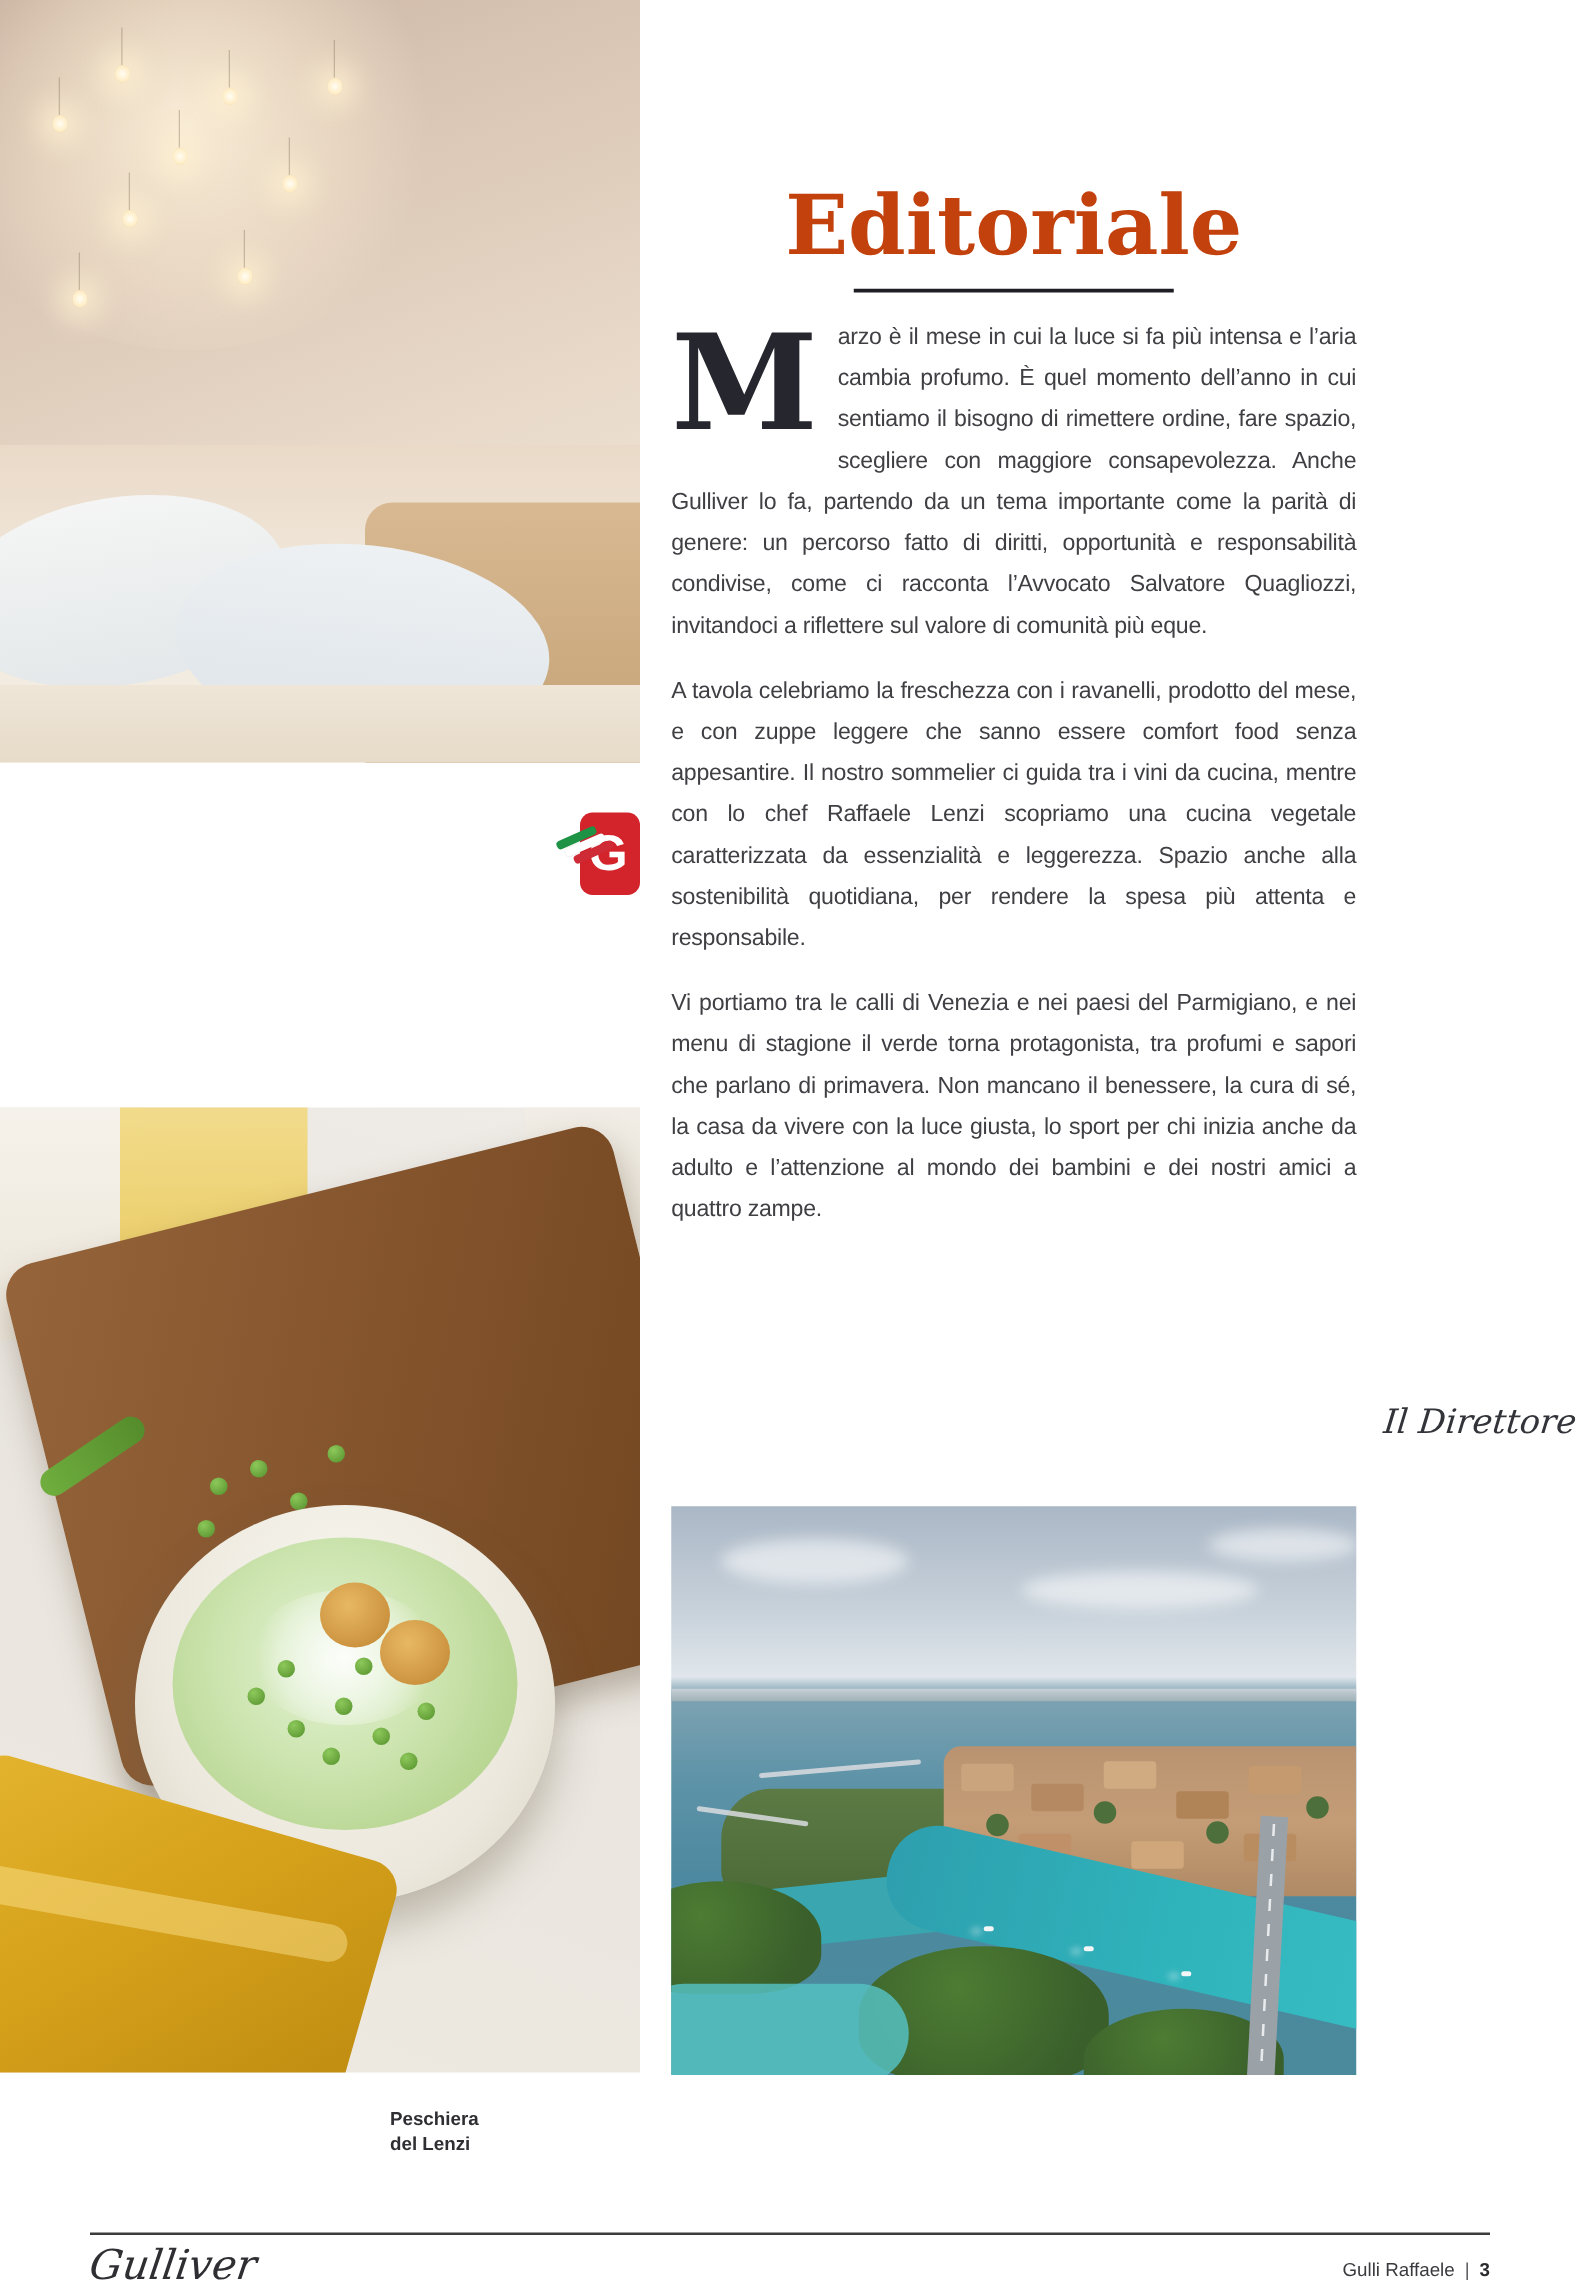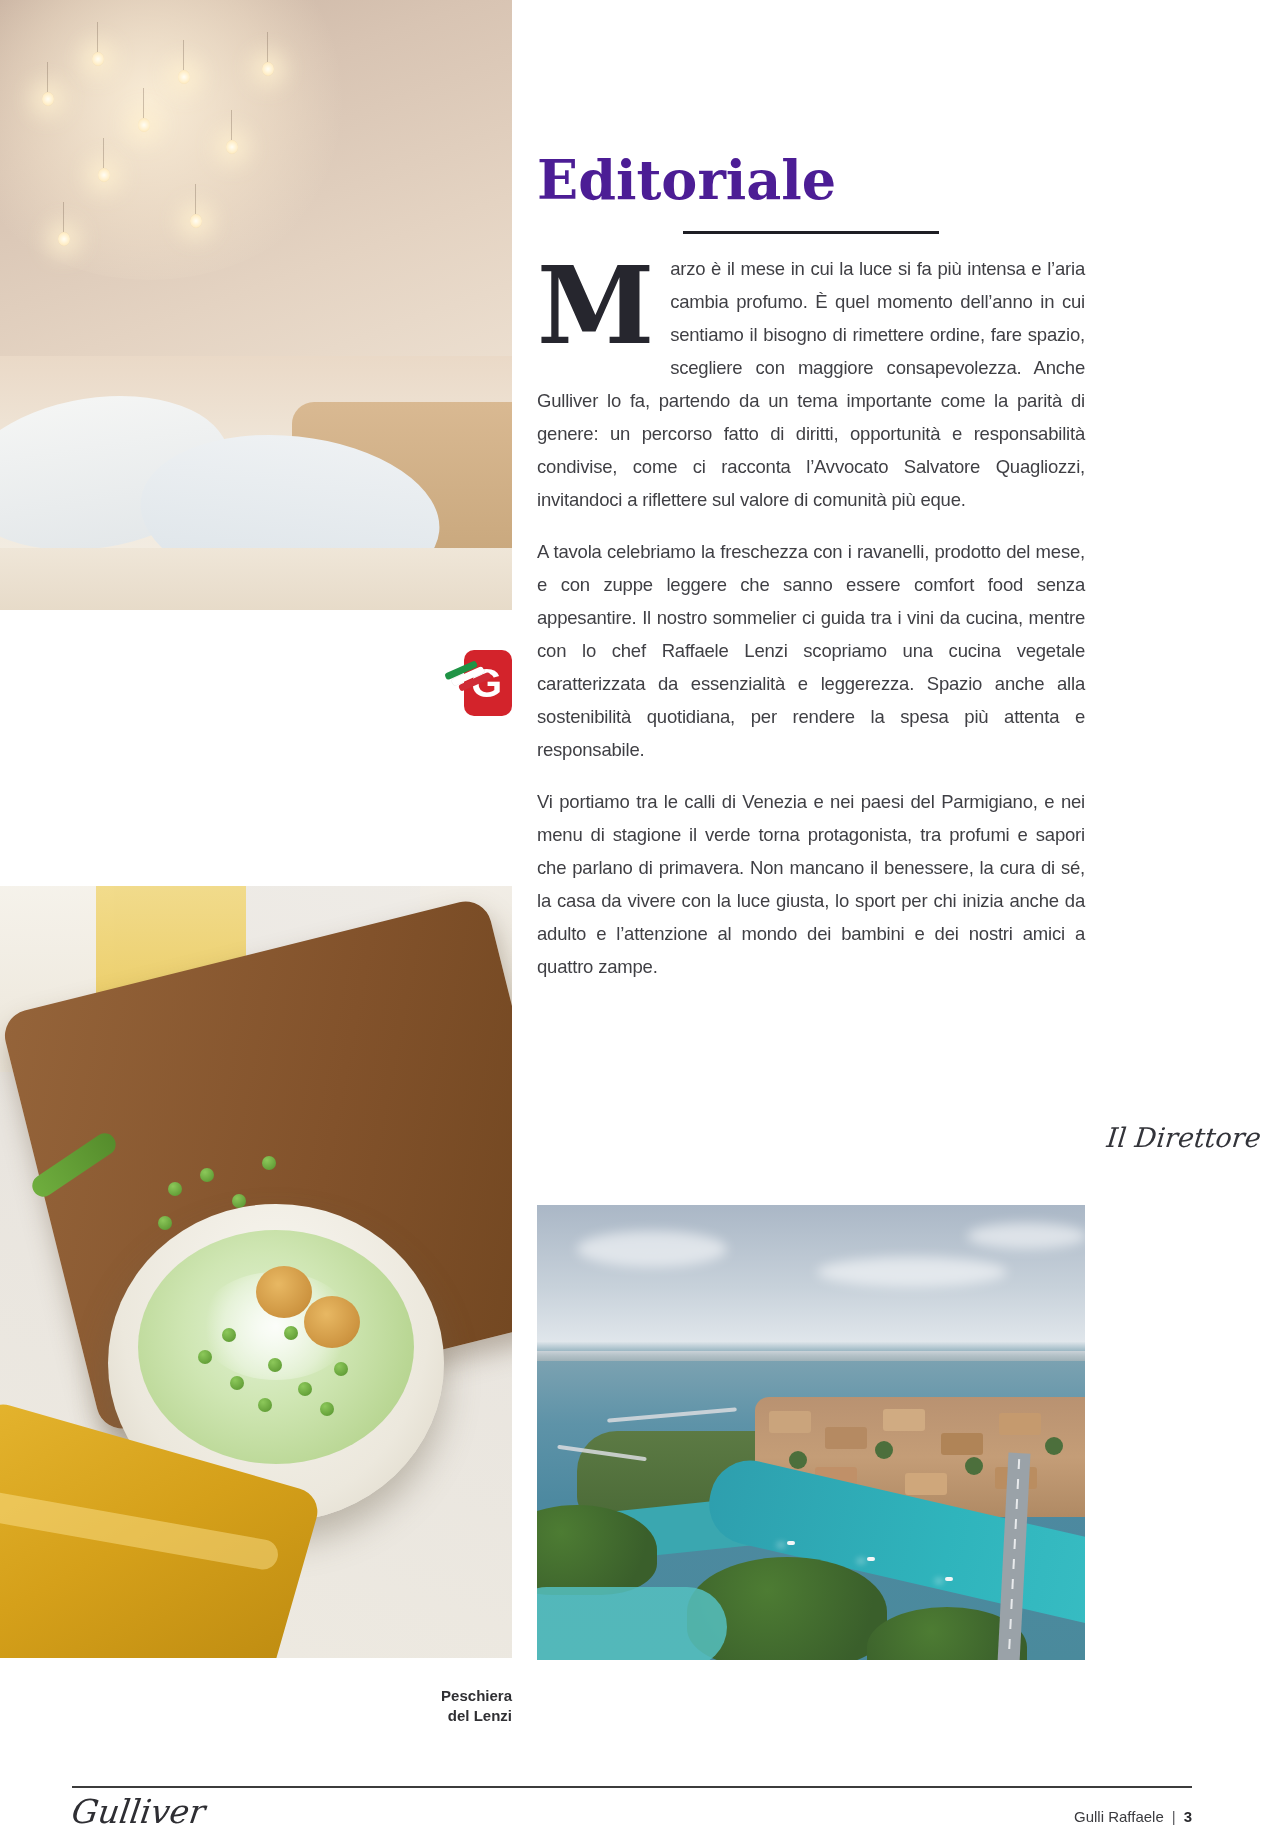--- a/index.html
+++ b/index.html
@@ -65,27 +65,27 @@
   .swirl{position:absolute;left:22%;top:18%;width:56%;height:46%;border-radius:50%;
     background:radial-gradient(circle,rgba(255,255,255,.9) 0%,rgba(255,255,255,.35) 55%,rgba(255,255,255,0) 75%);}
   .crouton{position:absolute;width:56px;height:52px;border-radius:50%;
     background:radial-gradient(circle at 40% 35%,#e8b863,#cd9440 70%,#b57e31 100%);}
   .napkin{position:absolute;left:-56px;top:556px;width:350px;height:260px;border-radius:24px;
     transform:rotate(16deg);
     background:linear-gradient(135deg,#e4b42e 0%,#d5a01a 45%,#c39013 80%,#b9880f 100%);}
   .napkin-fold{position:absolute;left:-20px;top:630px;width:300px;height:30px;border-radius:16px;
     transform:rotate(10deg);background:rgba(255,230,150,.45);}
 
-  .photo-caption{position:absolute;left:312px;top:1686px;width:200px;text-align:right;
+  .photo-caption{position:absolute;left:312px;top:1686px;width:200px;text-align:left;
     font-weight:bold;font-size:15px;line-height:20px;color:#2f2f33;}
 
   
-  .ed-title{position:absolute;left:537px;top:150px;width:548px;text-align:left;
+  .ed-title{position:absolute;left:537px;top:150px;width:548px;text-align:center;
     font-family:"DejaVu Serif","Liberation Serif",serif;font-weight:bold;
-    font-size:54px;line-height:60px;color:#4c1d95;}
+    font-size:66px;line-height:60px;color:#c2410c;}
   .ed-rule{position:absolute;left:683px;top:231px;width:256px;height:3px;background:#1e1e24;}
 
   .article{position:absolute;left:537px;top:252px;width:548px;}
   .article p{margin:0 0 19px 0;text-align:justify;
     font-size:18.5px;line-height:33px;letter-spacing:-.2px;color:#3f3f44;}
   .dropcap{float:left;font-family:"DejaVu Serif","Liberation Serif",serif;font-weight:bold;
     font-size:106px;line-height:108px;padding:0 16px 0 0;color:#26262e;}
 
   .signature{position:absolute;right:2px;top:1122px;width:320px;text-align:right;
     font-family:"DejaVu Serif","Liberation Serif",serif;font-style:italic;

